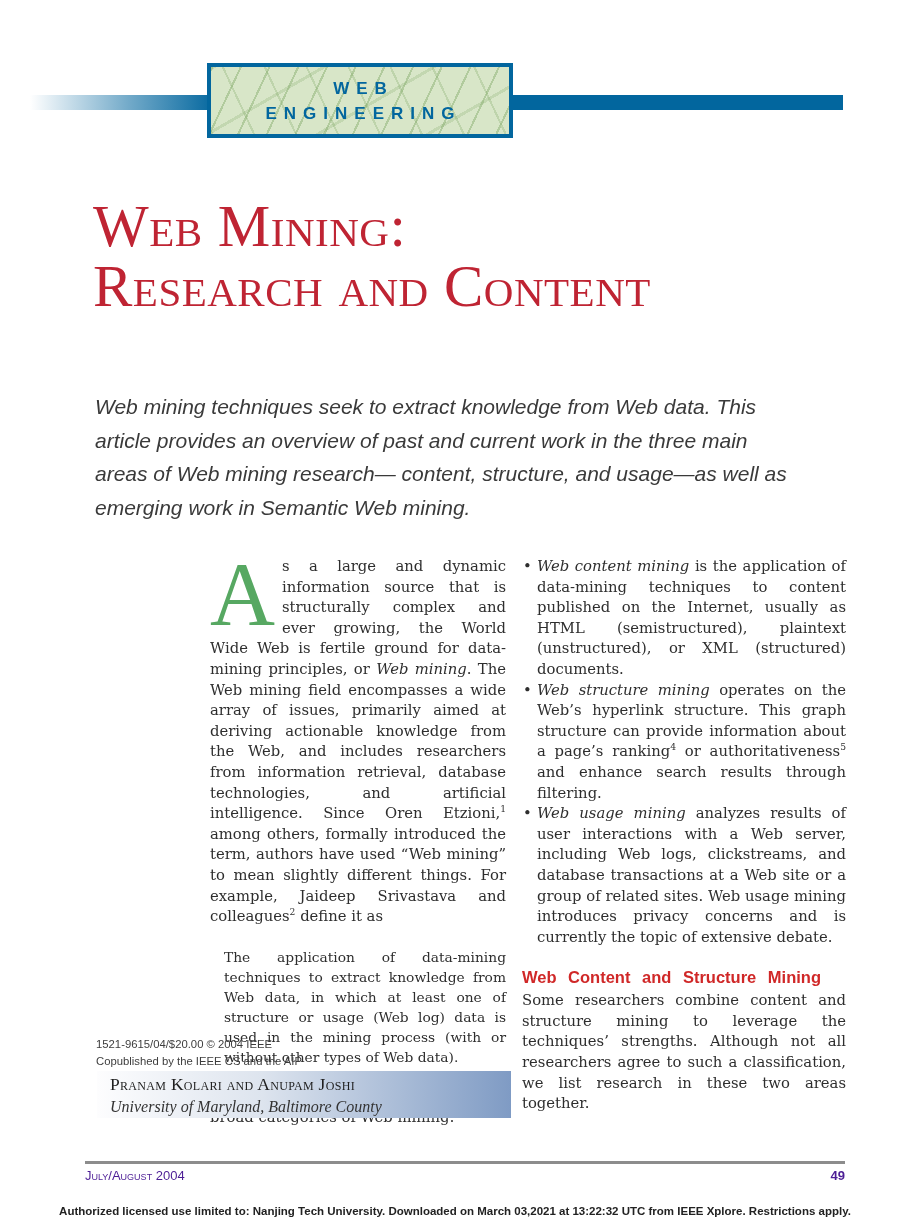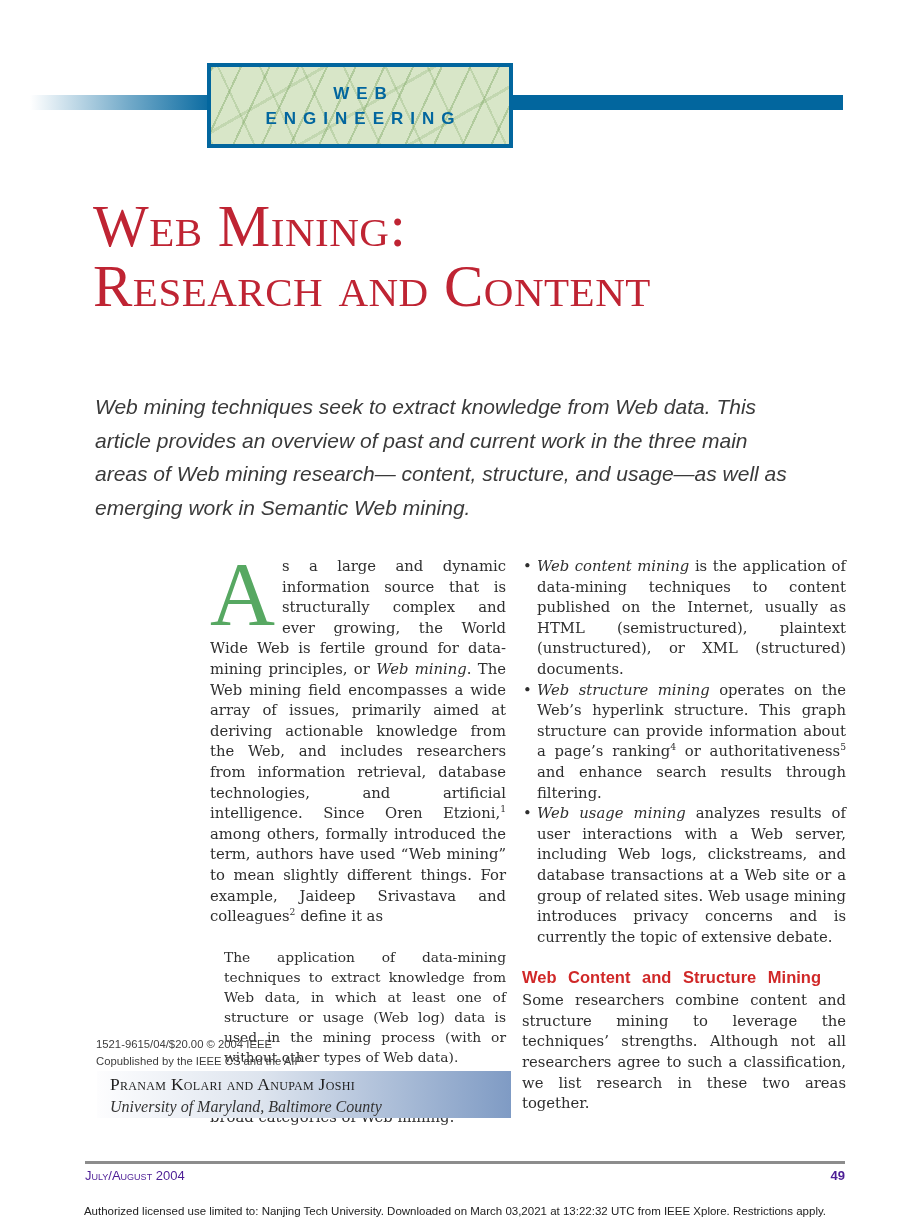--- a/index.html
+++ b/index.html
@@ -9,21 +9,21 @@
   }
 
   
   .kicker-bar {
     position:absolute; left:30px; top:95px; width:813px; height:15px;
     background:linear-gradient(to right,
       rgba(2,102,158,0) 0%, rgba(2,102,158,0.55) 12%,
       #02669e 23%, #02669e 100%);
   }
   .kicker-box {
-    position:absolute; left:207px; top:63px; width:306px; height:85px;
+    position:absolute; left:207px; top:63px; width:306px; height:75px;
     box-sizing:border-box; border:4px solid #02669e;
     background-color:#d8e6c8;
     background-image:
       repeating-linear-gradient(115deg, rgba(130,170,105,0.45) 0 2px, transparent 2px 26px),
       repeating-linear-gradient(65deg, rgba(130,170,105,0.30) 0 2px, transparent 2px 38px),
       repeating-linear-gradient(150deg, rgba(130,170,105,0.25) 0 3px, transparent 3px 55px);
     display:flex; flex-direction:column; justify-content:center; align-items:center;
     color:#02669e; font-family:"Liberation Sans", sans-serif; font-weight:bold;
     font-size:17px; line-height:25px; letter-spacing:7px; text-indent:7px;
   }
@@ -94,21 +94,21 @@
   }
   .issue-row {
     position:absolute; left:85px; top:1168px; width:760px;
     display:flex; justify-content:space-between; align-items:baseline;
     font-family:"Liberation Sans", sans-serif; font-size:13px; color:#4c1d95;
   }
   .issue   { font-variant:small-caps; }
   .pagenum { font-weight:bold;margin-left:44px; }
   .license {
     position:absolute; left:0; top:1205px; width:100%; text-align:center;
-    font-family:"Liberation Sans", sans-serif; font-size:11.5px; color:#222222;
+    font-family:"Liberation Sans", sans-serif; font-size:11.5px; color:#222222;font-weight:bold;
   }
 </style>
 </head>
 <body>
 
 <div class="page">
 
   <div class="kicker-bar"></div>
   <div class="kicker-box">
     <div>WEB</div>

